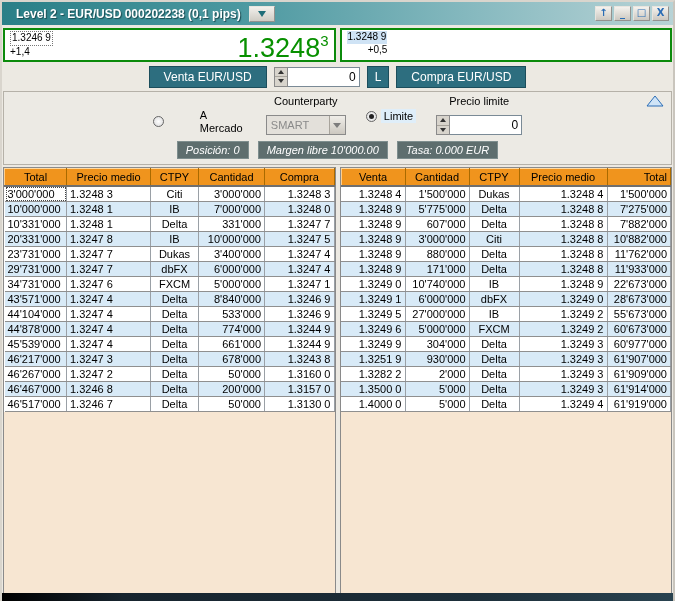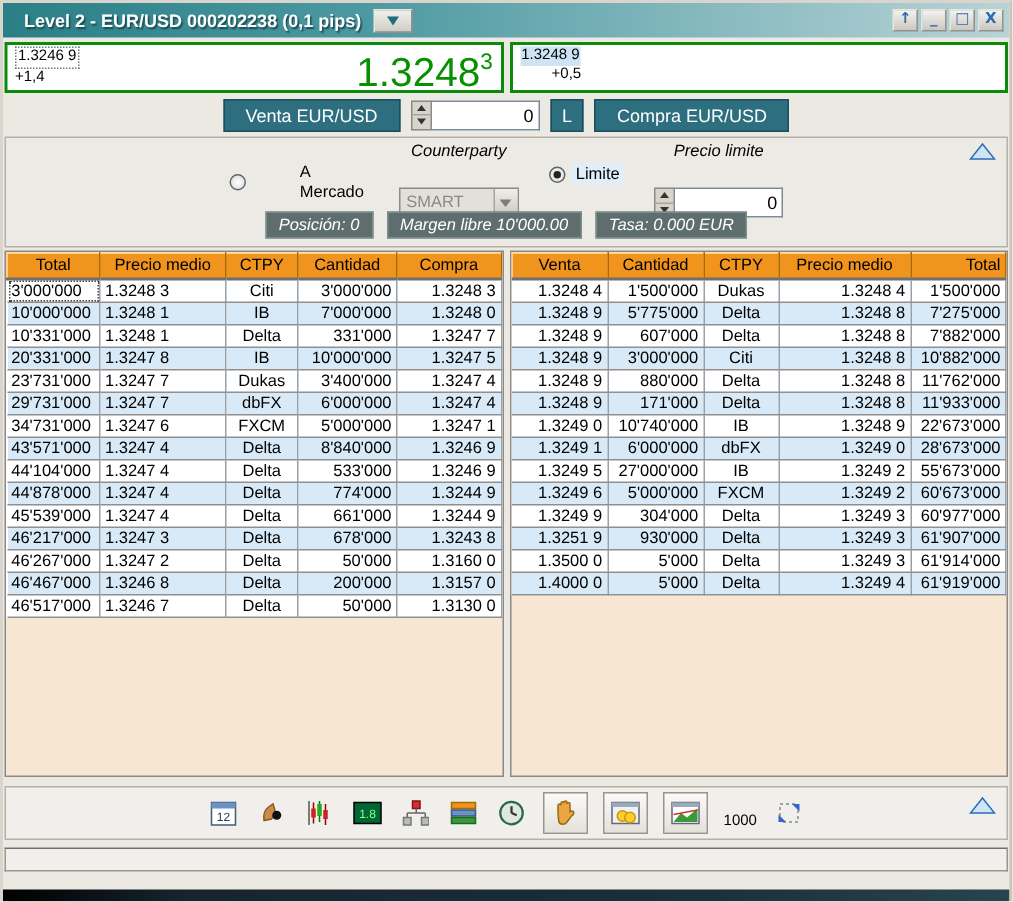--- a/index.html
+++ b/index.html
@@ -39,35 +39,35 @@
   .spinner span:last-child { border-bottom: none; }
   .tri-up { width: 0; height: 0; border-left: 3px solid transparent; border-right: 3px solid transparent; border-bottom: 4px solid #333; }
   .tri-dn { width: 0; height: 0; border-left: 3px solid transparent; border-right: 3px solid transparent; border-top: 4px solid #333; }
   .num-input { width: 72px; border: 1px solid #7a8a96; border-left: none; text-align: right; font-size: 12px; padding: 0 3px; background: #fff; }
 
   
   .mid-panel { position: relative; margin: 0 1px; border: 1px solid #b5b1a8; background: #eceae4; height: 74px; }
   .collapse-btn { position: absolute; right: 7px; top: 3px; cursor: default; }
   .params-row { display: flex; align-items: flex-start; justify-content: center; gap: 20px; padding-top: 3px; height: 46px; }
   .stack { display: flex; flex-direction: column; align-items: center; }
-  .stack .lab { margin-bottom: 18px; font-style: italic; }
+  .stack .lab { margin-bottom: 8px; }
   .radio-wrap { display: flex; align-items: center; gap: 4px; margin-top: 14px; }
   .radio { width: 11px; height: 11px; border-radius: 50%; border: 1px solid #666; background: radial-gradient(#fff,#d8d8d8); position: relative; flex: none; }
   .radio.on::after { content: ""; position: absolute; left: 2px; top: 2px; width: 5px; height: 5px; border-radius: 50%; background: #222; }
   .rlabel.wrap { width: 46px; line-height: 1.15; margin-left: 32px; }
   .rlabel.hl { background: #dfeef9; padding: 1px 3px; }
   .select { width: 80px; height: 20px; border: 1px solid #8a8a8a; background: #e3e0da; display: flex; align-items: center; }
   .select .selval { flex: 1; padding-left: 4px; color: #8a8a8a; }
   .select .selbtn { width: 16px; height: 100%; background: linear-gradient(#f0eee9,#ccc8c0); border-left: 1px solid #a8a49c; display: flex; align-items: center; justify-content: center; }
   .select .selbtn .dd-gray { width: 0; height: 0; border-left: 4px solid transparent; border-right: 4px solid transparent; border-top: 5px solid #7c7c7c; }
   .badges { text-align: center; margin-top: 3px; }
   .badge { display: inline-block; background: #5e6e6e; color: #fff; padding: 2px 8px; margin: 0 3px; border: 1px solid #7e8e8e; font-style: italic; }
 
   
-  .tables-row { display: flex; gap: 4px; margin: 2px 1px 0; height: 351px; }
+  .tables-row { display: flex; gap: 4px; margin: 2px 1px 0; height: 433px; }
   .table-panel { flex: 1; border: 1px solid #8a8a8a; background: #f7e6d2; overflow: hidden; }
   table.book { width: 100%; border-collapse: collapse; table-layout: fixed; background: #fff; }
   table.book th { background: #f0941d; font-weight: normal; padding: 2px 3px; height: 16px;
                   border-top: 1px solid #ffd9a0; border-left: 1px solid #ffcf8d; border-right: 1px solid #a96a00; border-bottom: 2px solid #6f6f6f; }
   table.book td { padding: 1px 3px; height: 15px; border-right: 1px solid #9aa0a6; border-bottom: 1px solid #8f8f8f; white-space: nowrap; overflow: hidden; }
   table.book tbody tr:nth-child(even) td { background: #d8eaf7; }
   table.book.bid tbody tr:first-child td:first-child { outline: 1px dotted #444; outline-offset: -2px; }
   .al { text-align: left; } .ac { text-align: center; } .ar { text-align: right; }
 
   
@@ -404,20 +404,27 @@
               <td class="ar">60'977'000</td>
             </tr>
             <tr>
               <td class="ar">1.3251 9</td>
               <td class="ar">930'000</td>
               <td class="ac">Delta</td>
               <td class="ar">1.3249 3</td>
               <td class="ar">61'907'000</td>
             </tr>
             <tr>
+              <td class="ar">1.3282 2</td>
+              <td class="ar">2'000</td>
+              <td class="ac">Delta</td>
+              <td class="ar">1.3249 3</td>
+              <td class="ar">61'909'000</td>
+            </tr>
+            <tr>
               <td class="ar">1.3500 0</td>
               <td class="ar">5'000</td>
               <td class="ac">Delta</td>
               <td class="ar">1.3249 3</td>
               <td class="ar">61'914'000</td>
             </tr>
             <tr>
               <td class="ar">1.4000 0</td>
               <td class="ar">5'000</td>
               <td class="ac">Delta</td>

